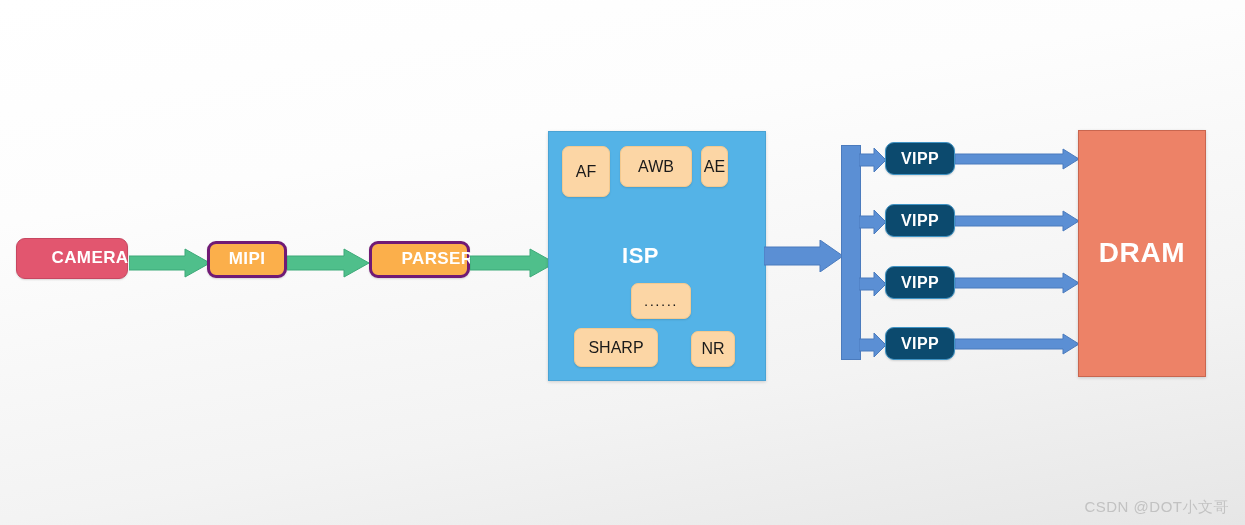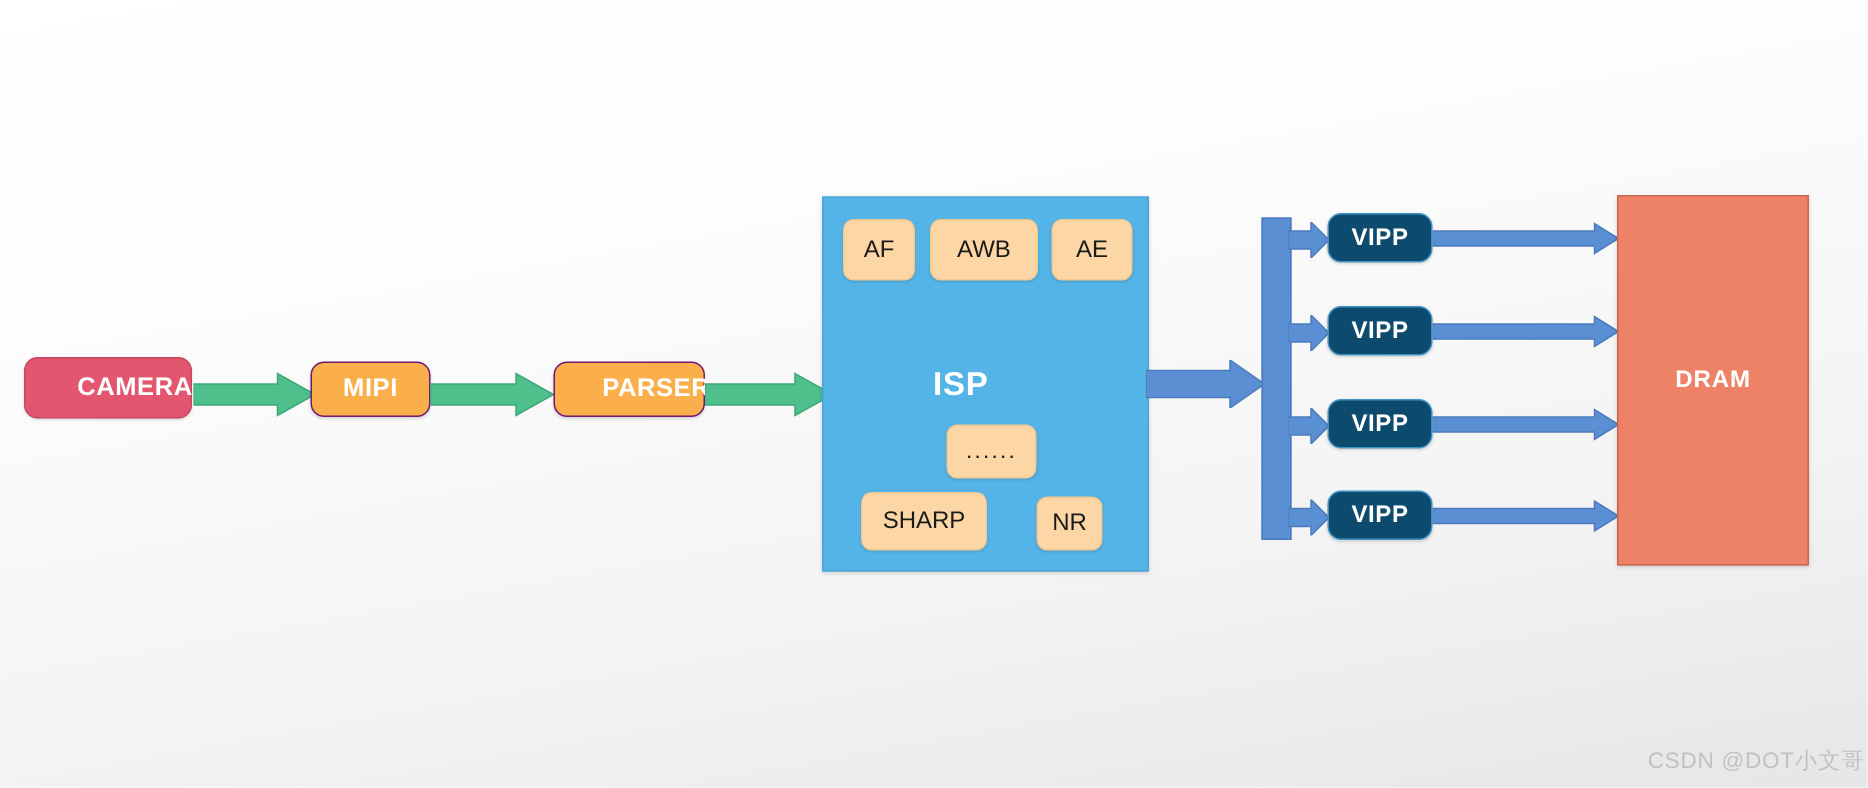--- a/index.html
+++ b/index.html
@@ -34,21 +34,21 @@
     border: 1px solid #c74761;
     border-radius: 9px;
     color: #ffffff;
     font-weight: bold;
     font-size: 17px;
     letter-spacing: 0.4px;
     box-shadow: 0 1px 2px rgba(0,0,0,0.14);
   }
   .orange-node {
     background: #fbaf4b;
-    border: 1px solid #701a75;
+    border: 3px solid #701a75;
     border-radius: 9px;
     color: #ffffff;
     font-weight: bold;
     font-size: 17px;
     letter-spacing: 0.4px;
     box-shadow: 0 1px 2px rgba(0,0,0,0.14);
   }
 
   
   .isp-block {
@@ -96,35 +96,35 @@
     background: #5b8fd4;
     border: 1px solid #4b7bbd;
   }
 
   
   .dram-node {
     background: #ed8267;
     border: 1px solid #c9664f;
     color: #ffffff;
     font-weight: bold;
-    font-size: 16px;
+    font-size: 28px;
     letter-spacing: 0.6px;
     box-shadow: 0 1px 3px rgba(0,0,0,0.16);
   }
 
   
   .arrow {
     position: absolute;
   }
   .arrow svg { display: block; }
 
   
   .watermark {
     position: absolute;
-    right: 2px;
+    right: 16px;
     bottom: 8px;
     color: #c2c2c2;
     font-size: 15px;
     letter-spacing: 0.5px;
     user-select: none;
     margin-left: 32px;
   }
 </style>
 </head>
 <body>
@@ -156,27 +156,27 @@
   </div>
 
   <div class="arrow" style="left:470px; top:248px;">
     <svg width="84" height="30" viewBox="0 0 84 30">
       <path d="M0,8 L60,8 L60,1 L85,15 L60,29 L60,22 L0,22 Z" fill="#4fbf8b" stroke="#3da978" stroke-width="1"></path>
     </svg>
   </div>
 
   <div class="isp-block" style="left:548px; top:131px; width:216px; height:248px;"></div>
 
-  <div class="node peach-node" style="left:562px; top:146px; width:48px; height:41px;">
+  <div class="node peach-node" style="left:562px; top:146px; width:48px; height:51px;">
     <span>AF</span>
   </div>
   <div class="node peach-node" style="left:620px; top:146px; width:72px; height:41px;align-items:center;">
     <span>AWB</span>
   </div>
-  <div class="node peach-node" style="left:701px; top:146px; width:54px; height:41px;">
+  <div class="node peach-node" style="left:701px; top:146px; width:27px; height:41px;">
     <span>AE</span>
   </div>
 
   <div class="isp-title" style="left:548px; top:243px; width:185px;">ISP</div>
 
   <div class="node peach-node dots-node" style="left:631px; top:283px; width:60px; height:36px;">
     <span>......</span>
   </div>
 
   <div class="node peach-node" style="left:574px; top:328px; width:84px; height:39px;text-align:center;">

